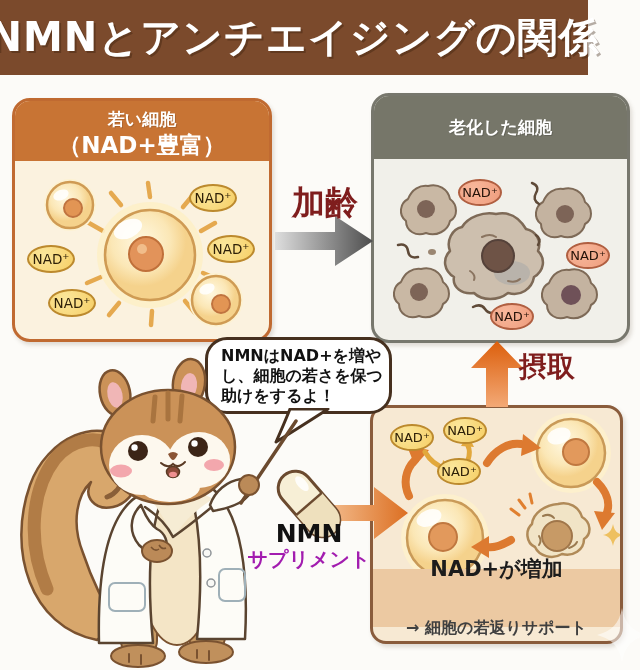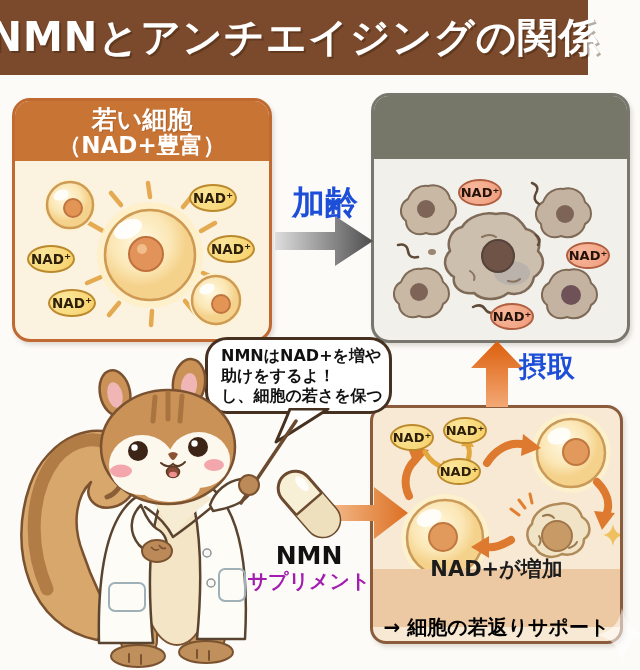--- a/index.html
+++ b/index.html
@@ -7,57 +7,57 @@
   .stage { position:relative; width:640px; height:670px; background:#fcfbf8; overflow:hidden; font-family:"DejaVu Sans",sans-serif; }
 
   .title-bar { position:absolute; left:0; top:0; width:588px; height:75px; background:#7b4a2c;
     display:flex; align-items:center; justify-content:center; z-index:2; }
   .title-bar span { color:#fff; font-size:40px; font-weight:bold; letter-spacing:1px;
     text-shadow:2px 2px 0 rgba(50,25,8,.35); white-space:nowrap; }
 
   .panel { position:absolute; border-radius:18px; overflow:hidden; z-index:3;
     box-shadow:2px 3px 4px rgba(90,70,50,.18); }
   .panel-header { width:100%; display:flex; flex-direction:column; align-items:center; justify-content:center; }
-  .panel-header .h1 { color:#fff; font-weight:bold; font-size:25px; line-height:29px; text-shadow:1px 1px 0 rgba(0,0,0,.15);}
+  .panel-header .h1 { color:#fff; font-weight:bold; font-size:17px; line-height:29px; text-shadow:1px 1px 0 rgba(0,0,0,.15);}
   .panel-header .h2 { color:#fff; font-weight:bold; font-size:23px; line-height:23px; }
 
   .young-panel { left:12px; top:98px; width:260px; height:244px; border:3px solid #c06a31; background:#fbf2df; }
   .young-panel .panel-header { height:60px; background:#c87434; }
   .aged-panel { left:371px; top:93px; width:259px; height:250px; border:3px solid #77776d; background:#f1f0ea; }
   .aged-panel .panel-header { height:63px; background:#767669; }
   .result-panel { left:370px; top:405px; width:253px; height:239px; border:3px solid #8a5c3c; background:#f7e9d3; border-radius:16px; }
 
   .panel-svg { position:absolute; left:0; }
 
   .badge { position:absolute; display:flex; align-items:center; justify-content:center;
-    border-radius:50%; font-weight:bold; color:#2e2008; z-index:4; white-space:nowrap; }
+    border-radius:50%; font-weight:normal; color:#2e2008; z-index:4; white-space:nowrap; }
   .badge-y { background:radial-gradient(circle at 35% 30%, #fbe69a, #f6cf66); border:2px solid #bc8a2e; }
   .badge-s { background:radial-gradient(circle at 35% 30%, #f7b79b, #ef9c7c); border:2px solid #b05f41; color:#241208; }
   .badge-48 { width:48px; height:28px; font-size:13.5px; }
   .badge-44 { width:44px; height:27px; font-size:13px; }
 
-  .label-big { position:absolute; font-weight:bold; color:#1d4ed8; z-index:6; white-space:nowrap; }
+  .label-big { position:absolute; font-weight:bold; color:#7f1d1d; z-index:6; white-space:nowrap; }
 
   .bubble { position:absolute; left:205px; top:337px; width:187px; height:77px; background:#fff;
     border:3px solid #46301f; border-radius:22px; z-index:7; padding:6px 22px 4px 13px; }
   .bubble div { font-size:16px; line-height:20px; font-weight:bold; color:#111; white-space:nowrap; }
   .bubble-tail { position:absolute; left:268px; top:408px; z-index:7; }
 
   .arrow-svg { position:absolute; z-index:5; }
   .mascot-svg { position:absolute; left:5px; top:355px; z-index:8; }
   .capsule-svg { position:absolute; left:270px; top:458px; z-index:6; }
 
-  .supplement-label { position:absolute; left:243px; top:542px; width:132px; text-align:center; z-index:6; }
+  .supplement-label { position:absolute; left:243px; top:520px; width:132px; text-align:center; z-index:6; }
   .supplement-label .l1 { font-size:25px; font-weight:bold; line-height:27px; color:#111; }
   .supplement-label .l2 { font-size:20px; font-weight:bold; line-height:25px; color:#a21caf; white-space:nowrap; }
 
   .caption-strip { position:absolute; left:0; bottom:14px; width:100%; height:58px; background:#ecc9a2;
     display:flex; flex-direction:column; align-items:center; justify-content:center; z-index:4; }
   .caption-strip .c1 { font-size:21px; font-weight:bold; color:#1c1c1c; line-height:25px; white-space:nowrap; }
-  .caption-strip .c2 { font-size:20px; font-weight:bold; color:#000000; line-height:25px; white-space:nowrap;margin-top:33px; }
+  .caption-strip .c2 { font-size:16px; font-weight:bold; color:#404040; line-height:25px; white-space:nowrap;margin-top:33px; }
 
   .watermark { position:absolute; left:597px; top:607px; z-index:9; opacity:.55; }
 </style>
 </head>
 <body>
 
 <div class="stage">
 
   <div class="title-bar">
     <span>NMNとアンチエイジングの関係</span>
@@ -113,20 +113,21 @@
       </g>
     </svg>
     <div class="badge badge-y badge-48" style="left:174px; top:83px">NAD⁺</div>
     <div class="badge badge-y badge-48" style="left:192px; top:134px">NAD⁺</div>
     <div class="badge badge-y badge-48" style="left:12px;  top:144px">NAD⁺</div>
     <div class="badge badge-y badge-48" style="left:33px;  top:188px">NAD⁺</div>
   </div>
 
   <div class="panel aged-panel">
     <div class="panel-header">
+      <div class="h1">老化した細胞</div>
     </div>
     <svg class="panel-svg" style="top:63px" width="253" height="181" viewBox="0 0 253 181">
 
       <g>
         <path d="M 122,55 C 136,52 146,60 152,70 C 162,72 168,82 164,92 C 172,100 170,112 160,118 C 158,130 146,138 134,134 C 124,142 108,142 100,134 C 88,136 78,128 80,118 C 70,112 68,100 76,92 C 72,82 78,70 88,68 C 94,58 110,52 122,55 Z" fill="#cdbfae" stroke="#7e6a57" stroke-width="2.5" stroke-linejoin="round"></path>
         <ellipse cx="138" cy="114" rx="18" ry="12" fill="#9aa3a8" opacity=".4"></ellipse>
         <circle cx="124" cy="97" r="16" fill="#6e5346" stroke="#55423a" stroke-width="2"></circle>
         <path d="M 108,78 q 8,-4 14,0 M 134,122 q 8,2 12,-2 M 96,112 q 6,4 4,9" stroke="#8a7460" stroke-width="2" fill="none" stroke-linecap="round"></path>
       </g>
 
@@ -178,22 +179,22 @@
       <stop offset="0%" stop-color="#dc5f0c"></stop>
           <stop offset="100%" stop-color="#f3a976"></stop>
     </linearGradient>
       </defs>
     <polygon points="26,0 52,27 37,27 37,66 15,66 15,27 0,27" fill="url(#gUp)"></polygon>
   </svg>
   <div class="label-big" style="left:519px; top:348px; font-size:28px;">摂取</div>
 
   <div class="bubble">
     <div>NMNはNAD+を増や</div>
+    <div>し、細胞の若さを保つ</div>
     <div>助けをするよ！</div>
-    <div>し、細胞の若さを保つ</div>
   </div>
   <svg class="bubble-tail" width="70" height="38" viewBox="0 0 70 38">
     <path d="M 22,1 L 60,1 Q 40,14 8,34 Q 16,16 22,1 Z" fill="#ffffff" stroke="#46301f" stroke-width="3" stroke-linejoin="round"></path>
   </svg>
 
   <svg class="mascot-svg" width="305" height="315" viewBox="0 0 305 315">
 
     <g>
       <path d="M 92,285 C 25,272 2,195 25,130 C 42,82 95,60 122,88 C 142,110 134,146 108,152 C 90,156 78,142 86,127 C 72,140 66,168 78,198 C 86,222 98,248 112,268 Z" fill="#d8a76c" stroke="#7a5230" stroke-width="2.5" stroke-linejoin="round"></path>
       <path d="M 42,234 C 22,188 26,135 50,104 C 66,84 94,78 110,94" stroke="#aa7440" stroke-width="13" fill="none" stroke-linecap="round" opacity=".85"></path>

